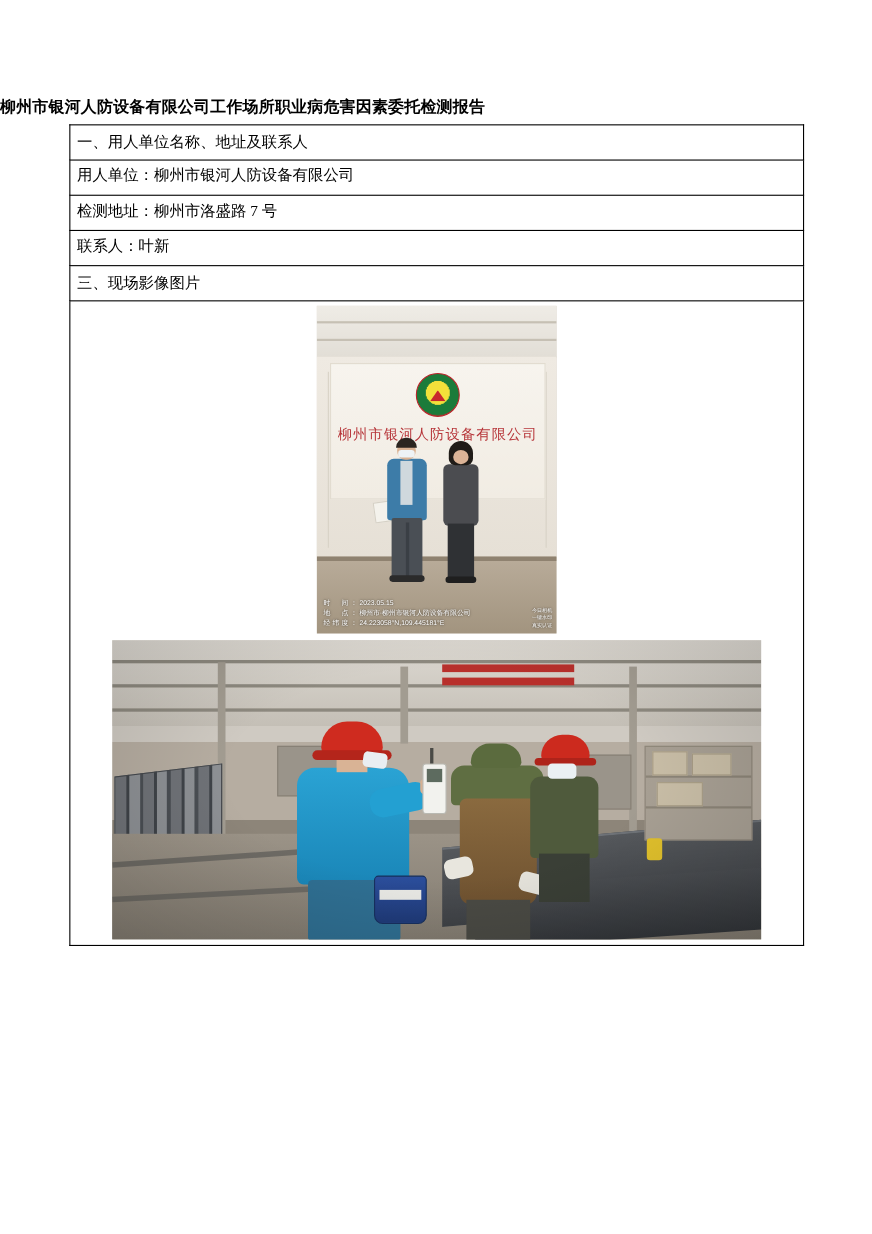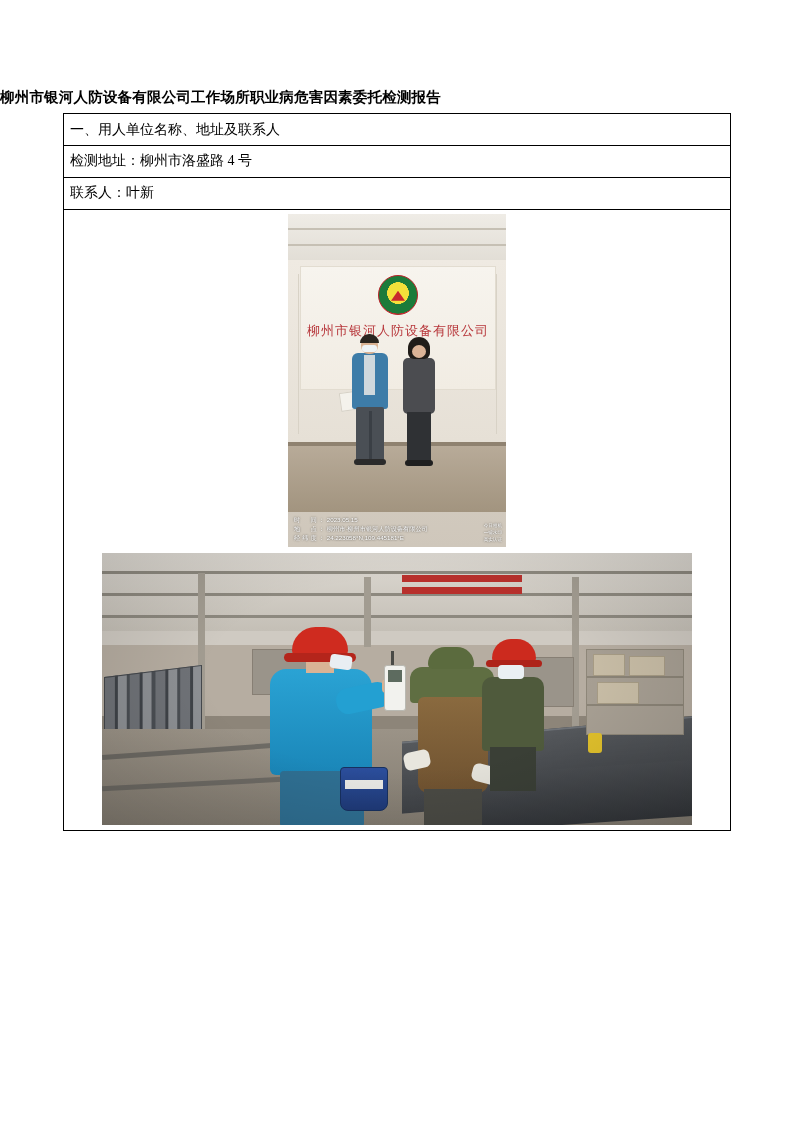--- a/index.html
+++ b/index.html
@@ -58,21 +58,21 @@
     font-size: 14px;
   }
   td.images {
     height: 600px;
     vertical-align: top;
     padding: 10px 0 14px 0;
     text-align: center;
   }
   .img-wrap-top {
     width: 218px;
-    height: 333px;
+    height: 298px;
     margin: 0 auto 4px auto;
     position: relative;
     display: block;
   }
   .img-wrap-bottom {
     width: 590px;
     height: 272px;
     margin: 6px auto 0 auto;
     position: relative;
     display: block;
@@ -401,27 +401,33 @@
 
   <table class="report">
     <colgroup>
         <col style="width:667px">
       </colgroup>
     <tbody>
       <tr>
         <td class="section">一、用人单位名称、地址及联系人</td>
       </tr>
       <tr>
-        <td class="row-text">检测地址：柳州市洛盛路 4 号</td>
+        <td class="row-text">用人单位：柳州市银河人防设备有限公司</td>
+      </tr>
+      <tr>
+        <td class="row-text">检测地址：柳州市洛盛路 7 号</td>
       </tr>
       <tr>
         <td class="row-text">联系人：叶新</td>
       </tr>
 
 
+      <tr>
+        <td class="section">三、现场影像图片</td>
+      </tr>
 
       <tr>
         <td class="images">
 
           <span class="img-wrap-top">
             <span class="photo1">
               <span class="p1-ceiling"></span>
               <span class="p1-ceil-line" style="left:0;top:14px;width:100%"></span>
               <span class="p1-ceil-line" style="left:0;top:30px;width:100%"></span>
               <span class="p1-wall"></span>

